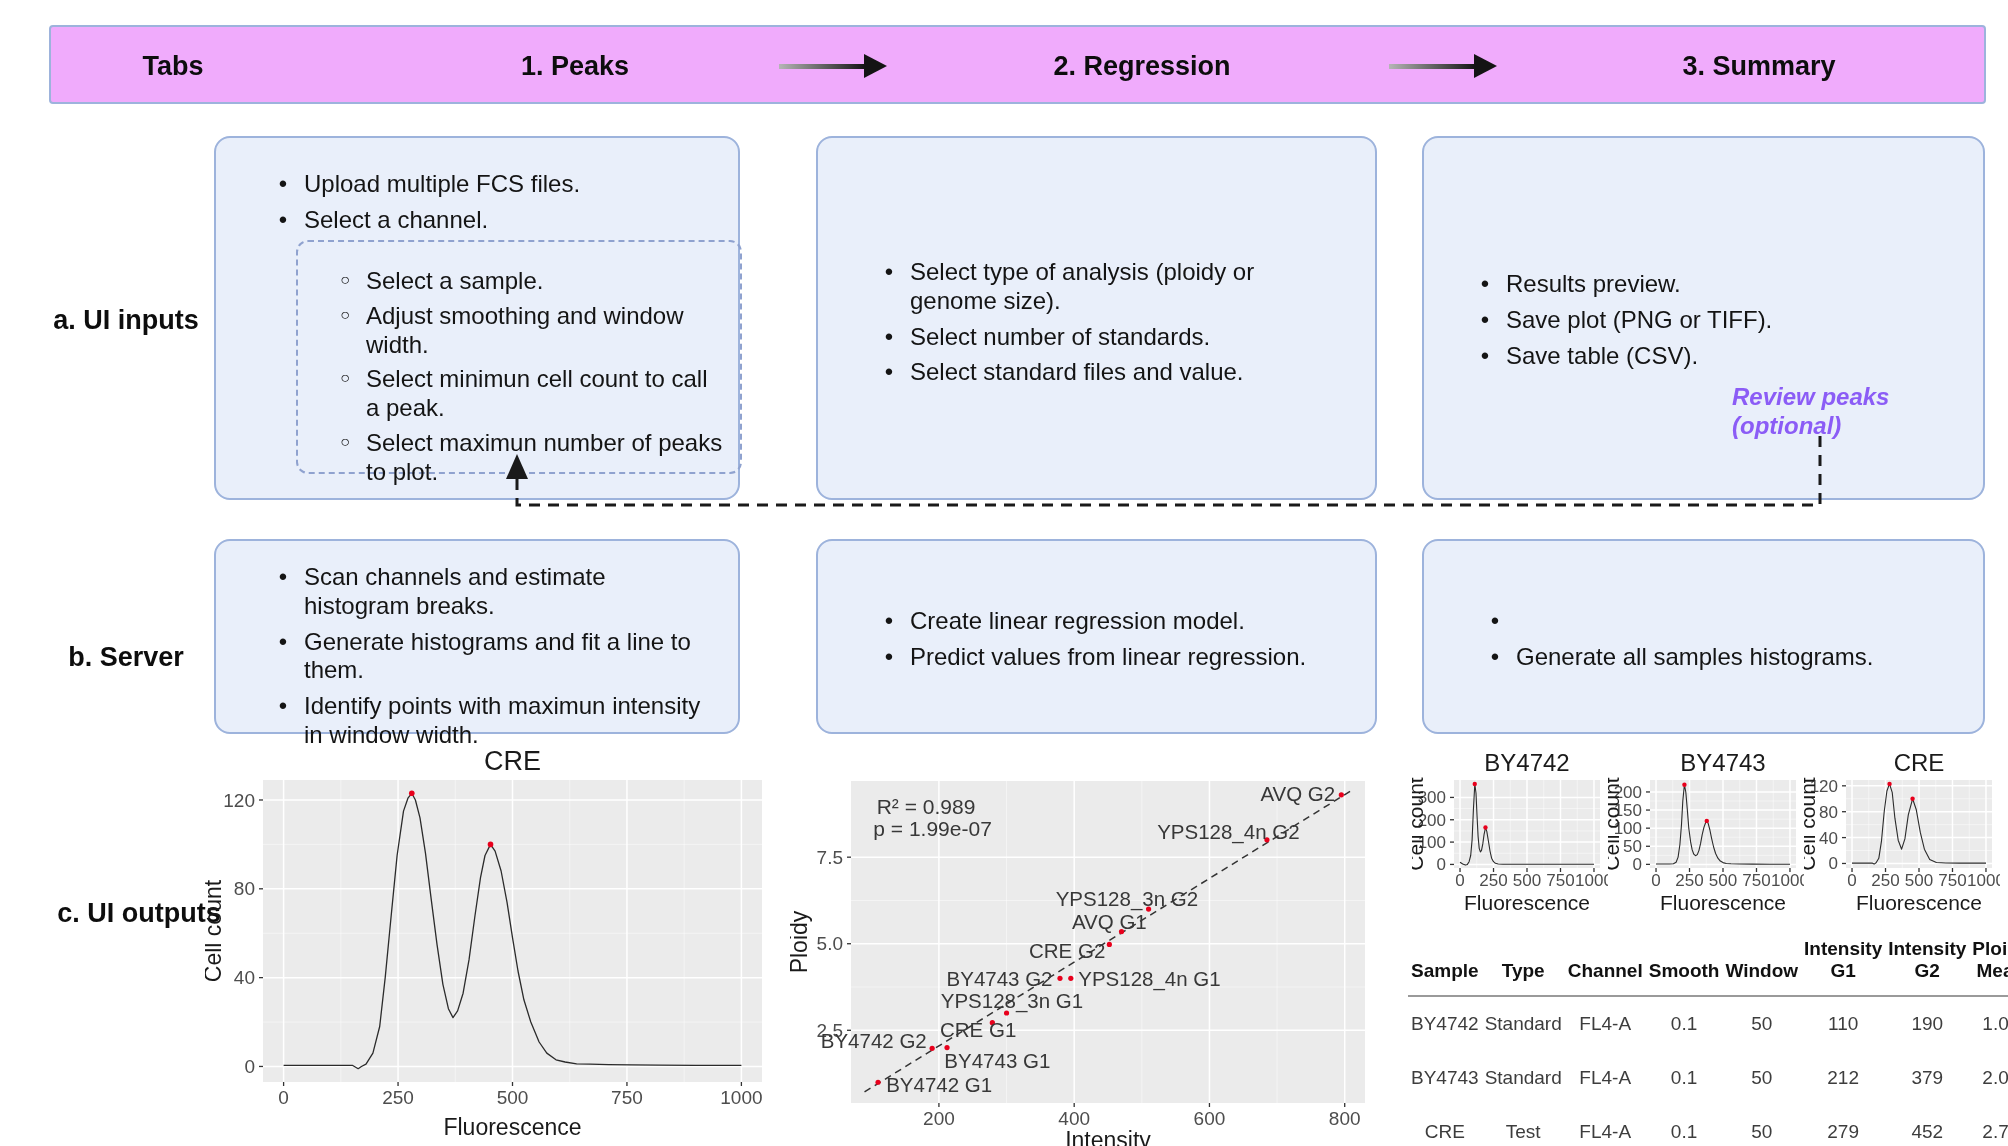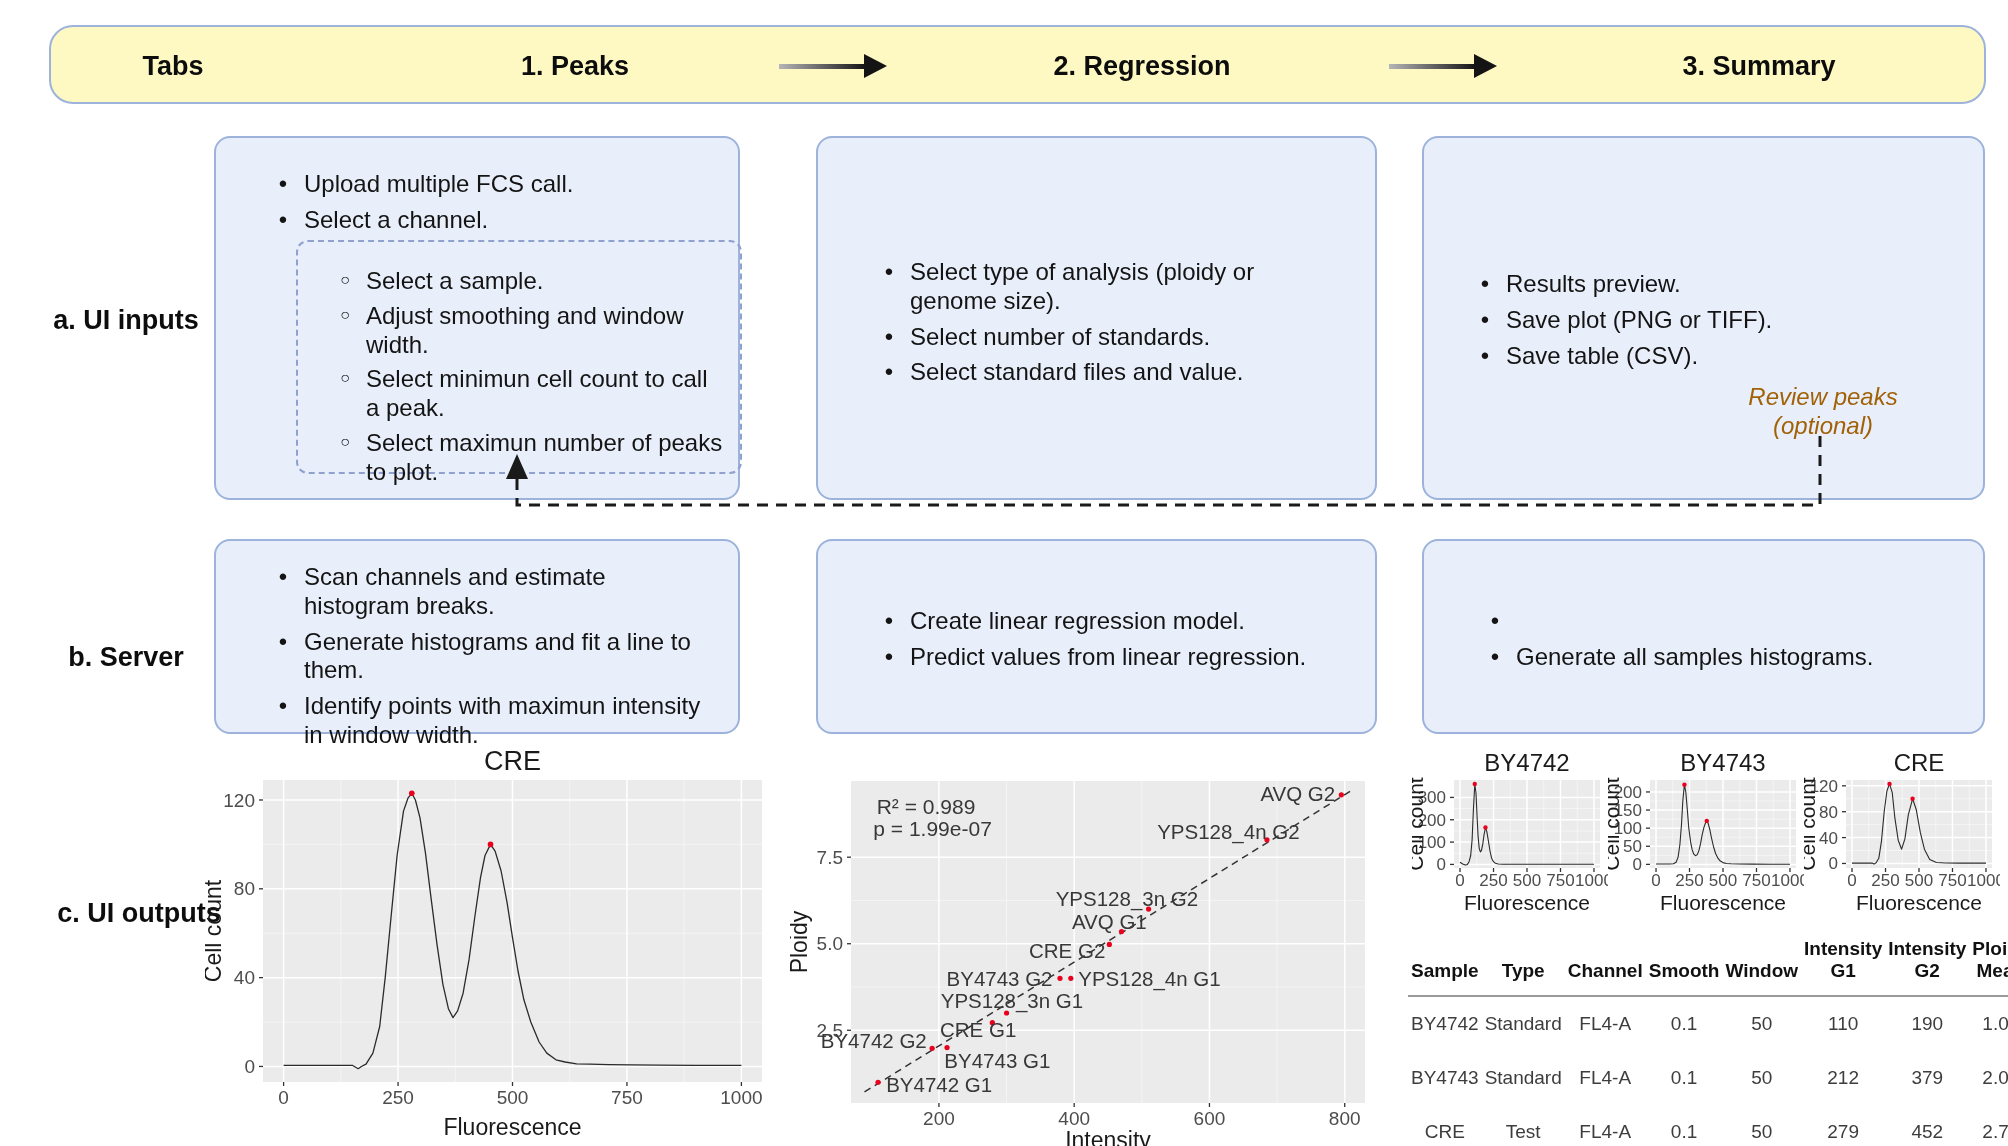--- a/index.html
+++ b/index.html
@@ -1,33 +1,33 @@
 <!DOCTYPE html>
 <html><head>
 <meta charset="utf-8">
 <style>
   html,body{margin:0;padding:0;background:#ffffff;}
   #page{position:relative;width:2008px;height:1146px;background:#ffffff;overflow:hidden;
         font-family:"Liberation Sans","DejaVu Sans",sans-serif;color:#111;}
   .panel{position:absolute;background:#e9effa;border:2px solid #9db3dc;border-radius:16px;box-sizing:border-box;}
-  .banner{position:absolute;left:49px;top:25px;width:1937px;height:79px;background:#fef9c3;
-          border:2px solid #9db3dc;border-radius:24px;box-sizing:border-box;}
+  .banner{position:absolute;left:49px;top:25px;width:1937px;height:79px;background:#f0abfc;
+          border:2px solid #9db3dc;border-radius:4px;box-sizing:border-box;}
   .btxt{position:absolute;top:24px;font-size:27px;font-weight:bold;text-align:center;color:#0d0d0d;}
   .rowlab{position:absolute;font-size:27px;font-weight:bold;text-align:center;color:#0d0d0d;}
   .flow-arrow{position:absolute;top:37px;width:86px;height:5px;
               background:linear-gradient(to right,#b5b5b5,#141414);}
   .flow-arrow i{position:absolute;right:-22px;top:-10px;width:0;height:0;display:block;
               border-left:23px solid #141414;border-top:12px solid transparent;border-bottom:12px solid transparent;}
   .li{display:flex;gap:14px;margin-bottom:7px;font-size:24px;line-height:1.2;color:#141414;}
   .li .bullet{flex:0 0 14px;text-align:center;}
   .sublist .li{margin-bottom:6px;}
   .sublist .bullet{font-size:16px;padding-top:3px;flex:0 0 14px;}
   .dashedbox{position:absolute;border:2.5px dashed #8fa2cf;border-radius:12px;box-sizing:border-box;
              padding:25px 14px 0 40px;}
-  .note{position:absolute;font-size:24px;font-style:italic;text-align:center;line-height:1.22;color:#a16207;}
+  .note{position:absolute;font-size:24px;font-style:italic;line-height:1.22;color:#8b5cf6;font-weight:bold;}
   .chart{position:absolute;}
   .overlay{position:absolute;left:0;top:0;pointer-events:none;}
   .rtable{position:absolute;}
   .rtable table{width:100%;border-collapse:collapse;font-size:19px;table-layout:auto;}
   .rtable th{font-weight:bold;white-space:pre-line;vertical-align:bottom;text-align:center;
              padding:0 3px 12px 3px;border-bottom:2px solid #9a9a9a;color:#111;line-height:1.18;}
   .rtable td{padding:16px 3px;text-align:center;color:#3d3d3d;}
 </style>
 </head>
 <body>
@@ -48,21 +48,21 @@
   </div>
 
   <div class="rowlab" style="left:40px;top:305px;width:172px">a. UI inputs</div>
   <div class="rowlab" style="left:40px;top:642px;width:172px">b. Server</div>
   <div class="rowlab" style="left:44px;top:898px;width:190px">c. UI outputs</div>
 
   <div class="panel" style="left:214px;top:136px;width:526px;height:364px;padding:32px 28px 0 60px">
     <div>
         <div class="li">
           <span class="bullet">•</span>
-          <span class="li-text">Upload multiple FCS call.</span>
+          <span class="li-text">Upload multiple FCS files.</span>
         </div>
         <div class="li">
           <span class="bullet">•</span>
           <span class="li-text">Select a channel.</span>
         </div>
       </div>
     <div class="dashedbox sublist" style="left:80px;top:102px;width:446px;height:234px">
       <div>
           <div class="li">
             <span class="bullet">○</span>

